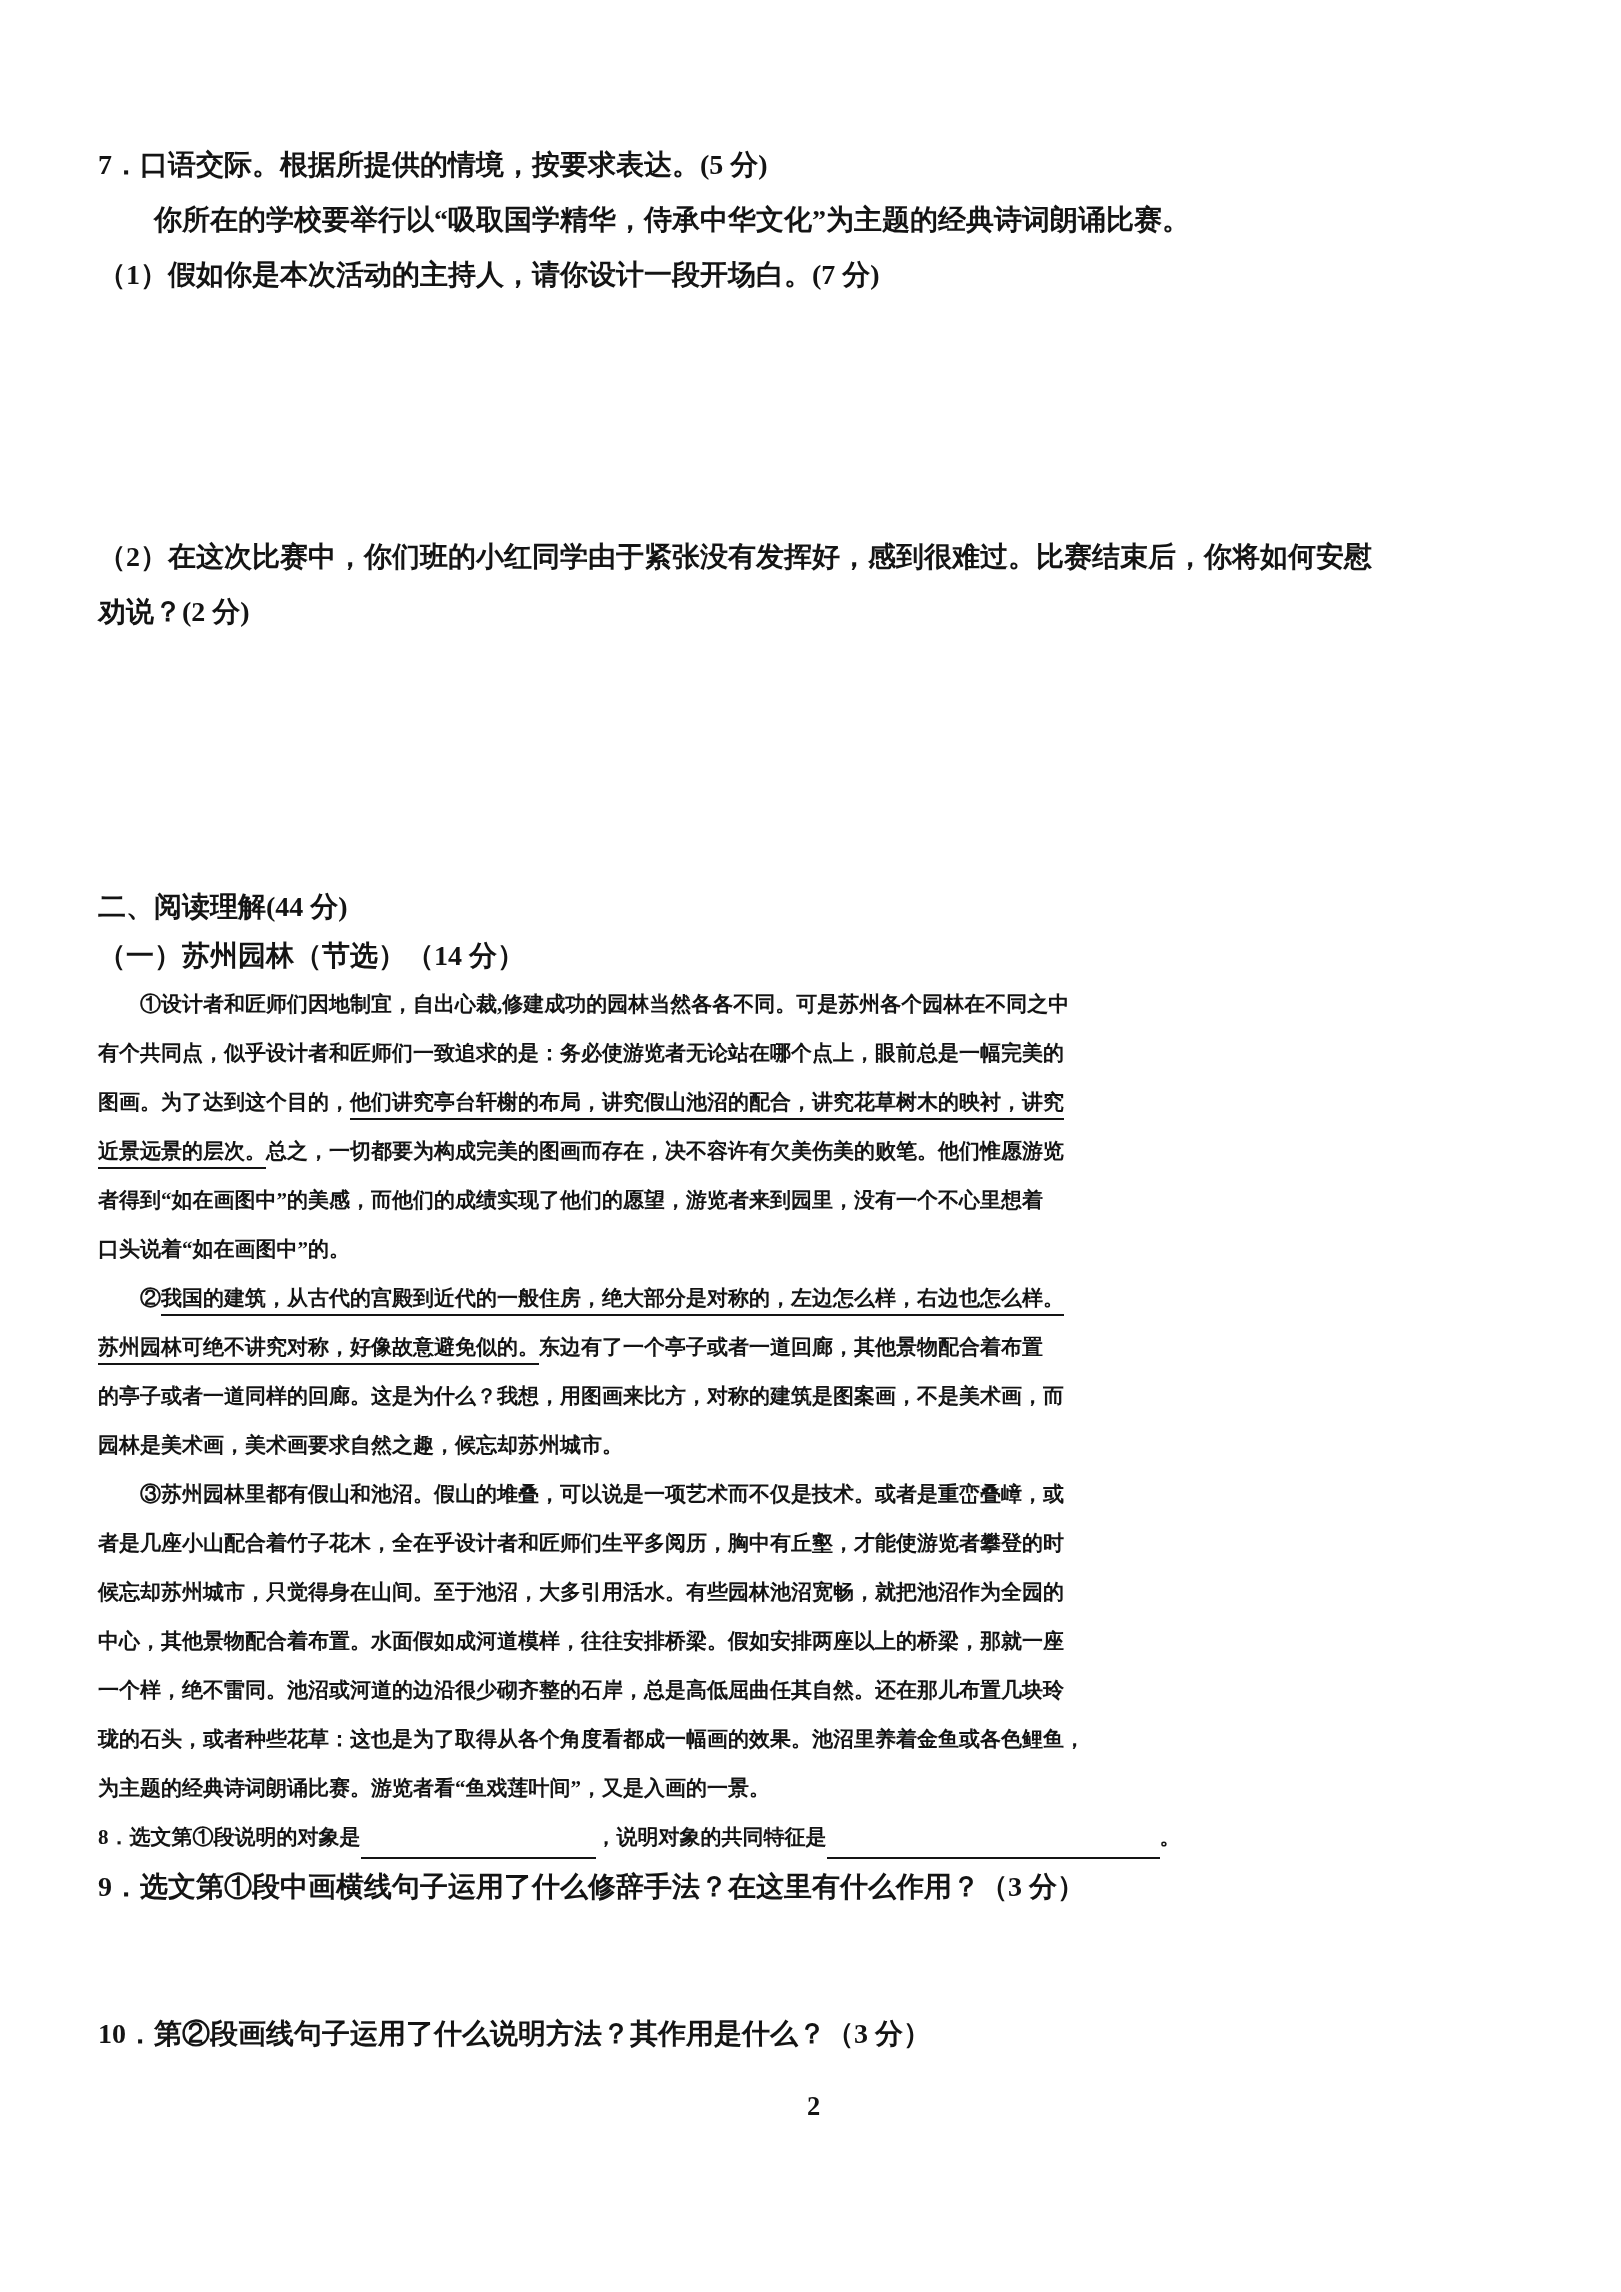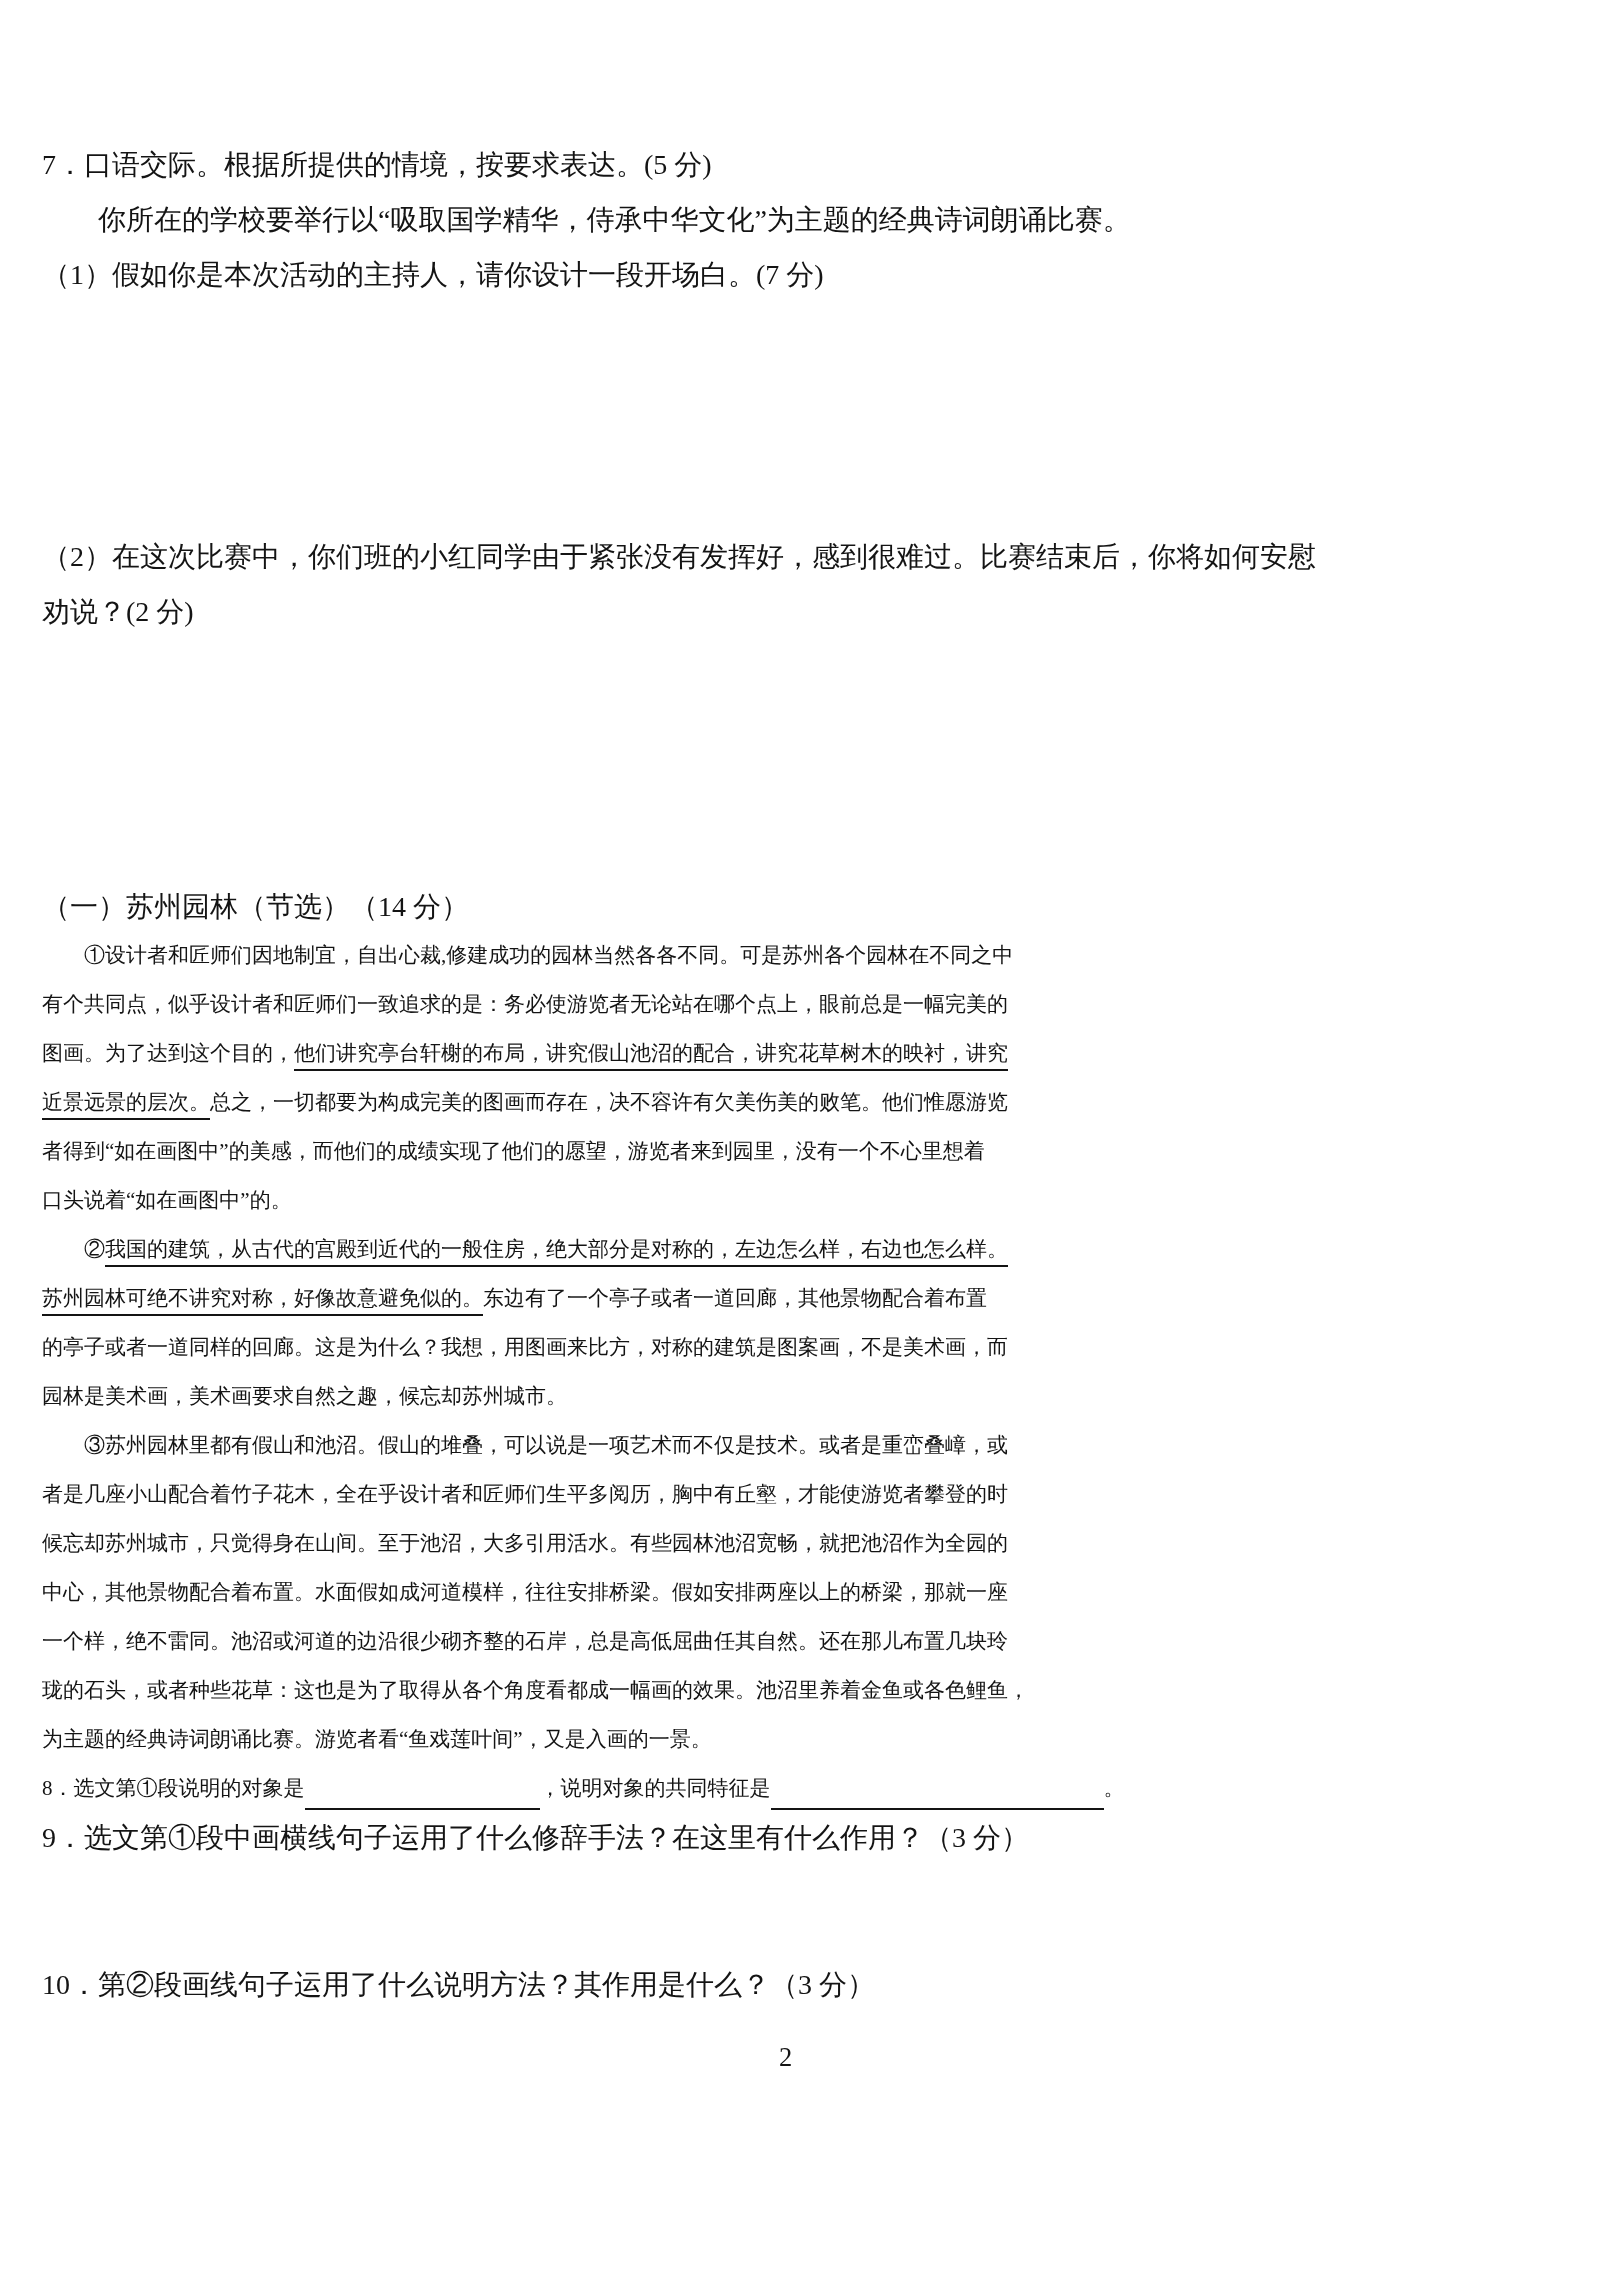--- a/index.html
+++ b/index.html
@@ -1,21 +1,21 @@
 <!DOCTYPE html>
 <html><head>
 <meta charset="utf-8">
 <style>
   html,body{margin:0;padding:0;}
   body{
     width:1621px;height:2293px;background:#ffffff;color:#141414;
     font-family:"Liberation Serif","DejaVu Serif",serif;
     overflow:hidden;
   }
-  .content{padding:137px 92px 0 42px;}
+  .content{padding:137px 92px 0 98px;font-weight:bold;}
   .q7line{font-size:28px;line-height:55px;white-space:nowrap;}
   .spacer{width:100%;}
   .sp1{height:227px;}
   .sp2{height:243px;}
   .sp3{height:98px;}
   .lh50{font-size:28px;line-height:49px;}
   .center{}
   .passage-area .t-line{
     font-size:21px;line-height:49px;height:49px;white-space:nowrap;
   }
@@ -48,20 +48,21 @@
 
   <div class="spacer sp1"></div>
 
   <div class="q7line-group">
       <div class="q7line"><span>（2）在这次比赛中，你们班的小红同学由于紧张没有发挥好，感到很难过。比赛结束后，你将如何安慰</span></div>
       <div class="q7line"><span>劝说？(2 分)</span></div>
     </div>
 
   <div class="spacer sp2"></div>
 
+  <div class="lh50">二、阅读理解(44 分)</div>
   <div class="lh50 center">（一）苏州园林（节选）（14 分）</div>
 
   <div class="passage-area">
       <div>
         <div class="t-line"><span>　　①设计者和匠师们因地制宜，自出心裁,修建成功的园林当然各各不同。可是苏州各个园林在不同之中</span></div>
         <div class="t-line"><span>有个共同点，似乎设计者和匠师们一致追求的是：务必使游览者无论站在哪个点上，眼前总是一幅完美的</span></div>
         <div class="t-line"><span>图画。为了达到这个目的，</span><span class="uline">他们讲究亭台轩榭的布局，讲究假山池沼的配合，讲究花草树木的映衬，讲究</span></div>
         <div class="t-line"><span class="uline">近景远景的层次。</span><span>总之，一切都要为构成完美的图画而存在，决不容许有欠美伤美的败笔。他们惟愿游览</span></div>
         <div class="t-line"><span>者得到“如在画图中”的美感，而他们的成绩实现了他们的愿望，游览者来到园里，没有一个不心里想着</span></div>
         <div class="t-line"><span>口头说着“如在画图中”的。</span></div>

